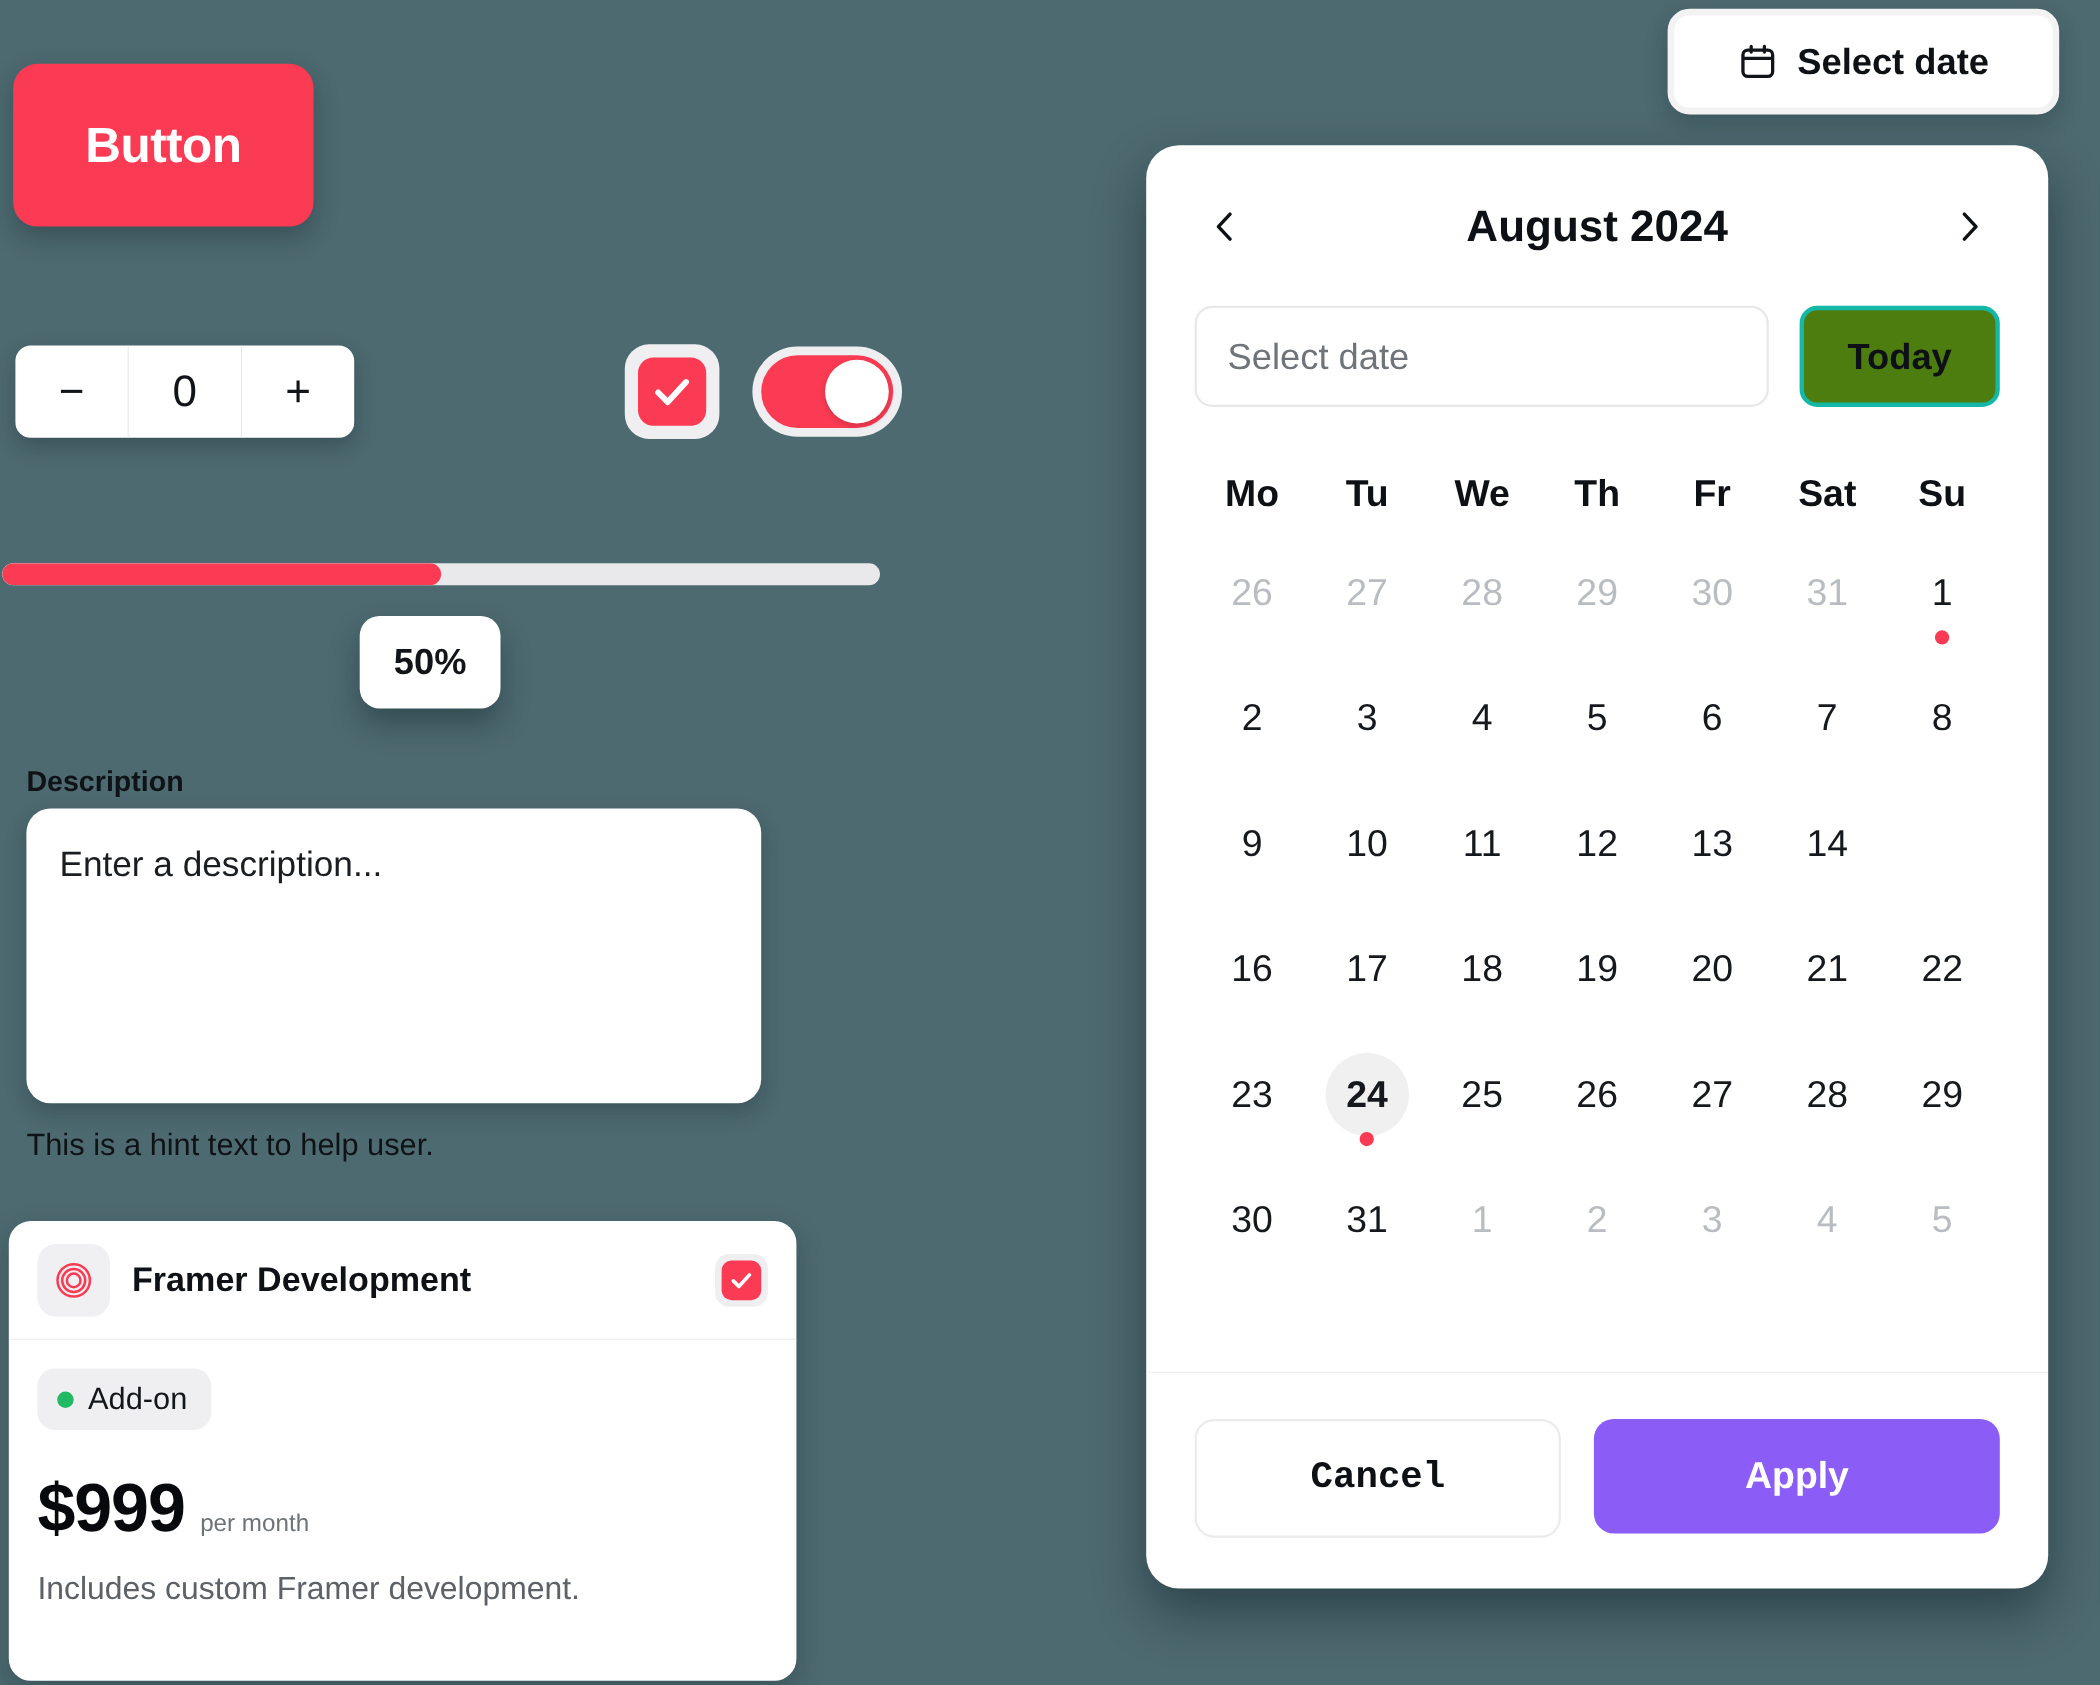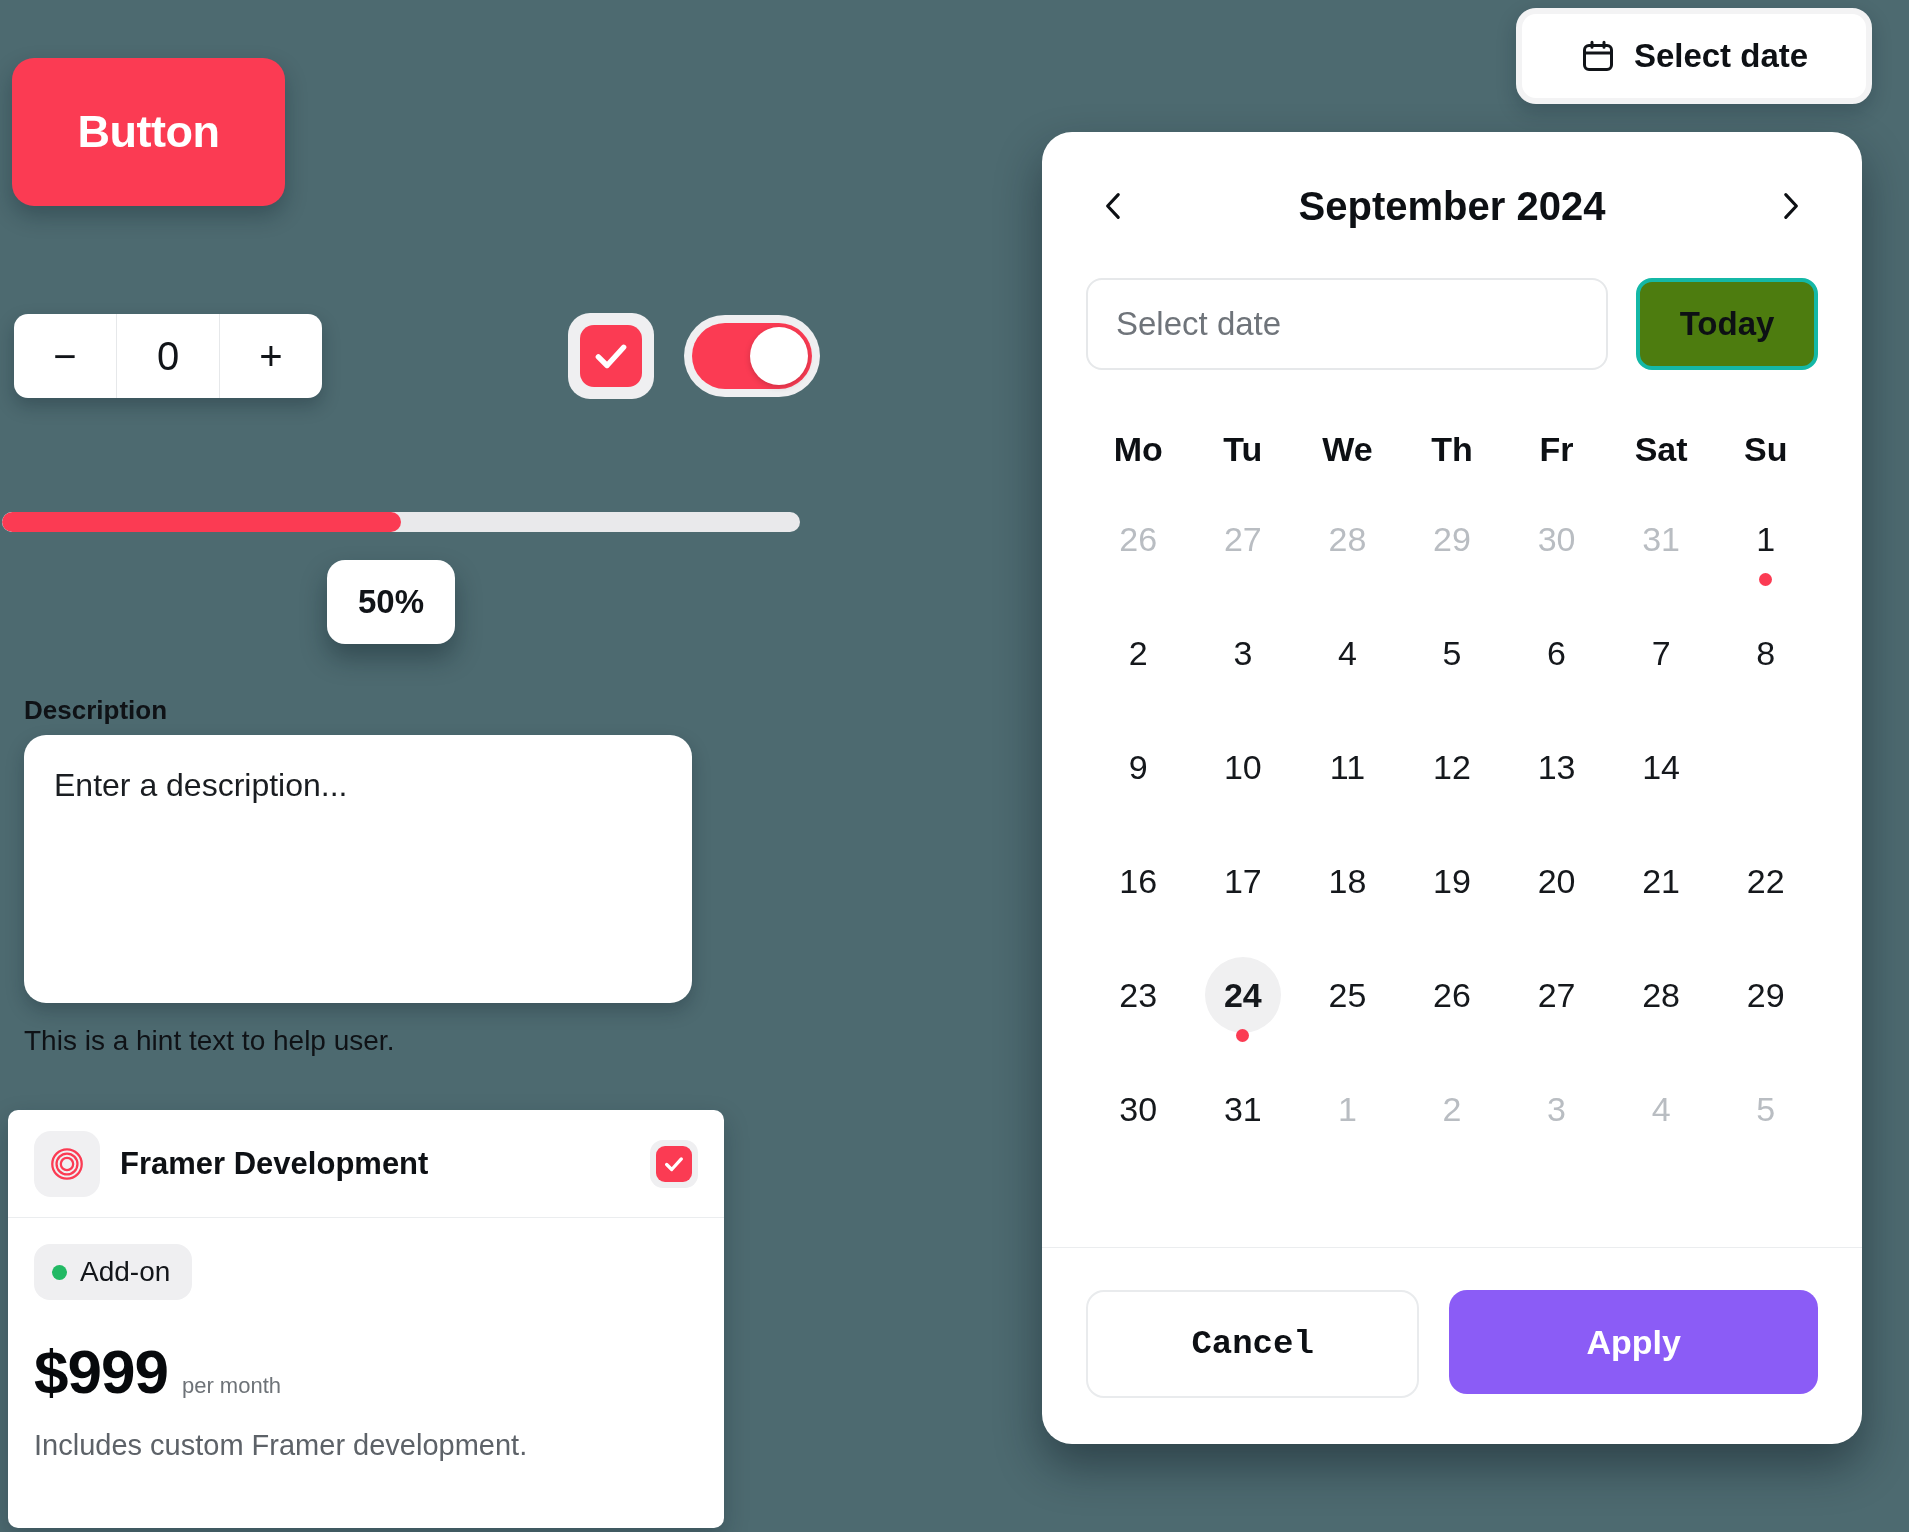--- a/index.html
+++ b/index.html
@@ -105,21 +105,21 @@
   .desc-box::placeholder { color: #1a1d21; }
   .desc-hint {
     position: absolute; left: 24px; top: 1025px;
     font-size: 28px; color: #0f1216;
   }
 
   
   .price-card {
     position: absolute; left: 8px; top: 1110px;
     width: 716px; height: 418px;
-    background: #ffffff; border-radius: 10px;
+    background: #ffffff; border-radius: 20px;
     box-shadow: 0 10px 24px rgba(10,25,35,0.25);
     overflow: hidden;
   }
   .pc-head {
     height: 108px; display: flex; align-items: center; gap: 20px;
     padding: 0 26px; border-bottom: 1px solid #ebedef;
   }
   .pc-icon {
     width: 66px; height: 66px; background: #f0f0f2; border-radius: 17px;
     display: flex; align-items: center; justify-content: center; flex: 0 0 auto;
@@ -311,21 +311,21 @@
   </div>
 
   <div class="cal-panel">
 
     <div class="cal-nav">
       <button class="cal-arrow">
         <svg width="34" height="34" viewBox="0 0 24 24" fill="none">
           <path d="M15 4 L7.5 12 L15 20" stroke="#0d1014" stroke-width="2.2" stroke-linecap="round" stroke-linejoin="round"></path>
         </svg>
       </button>
-      <div class="cal-month">September 2024</div>
+      <div class="cal-month">August 2024</div>
       <button class="cal-arrow">
         <svg width="34" height="34" viewBox="0 0 24 24" fill="none">
           <path d="M9 4 L16.5 12 L9 20" stroke="#0d1014" stroke-width="2.2" stroke-linecap="round" stroke-linejoin="round"></path>
         </svg>
       </button>
     </div>
 
     <div class="cal-controls">
       <input class="cal-input" type="text" placeholder="Select date" style="">
       <button class="cal-today">Today</button>

